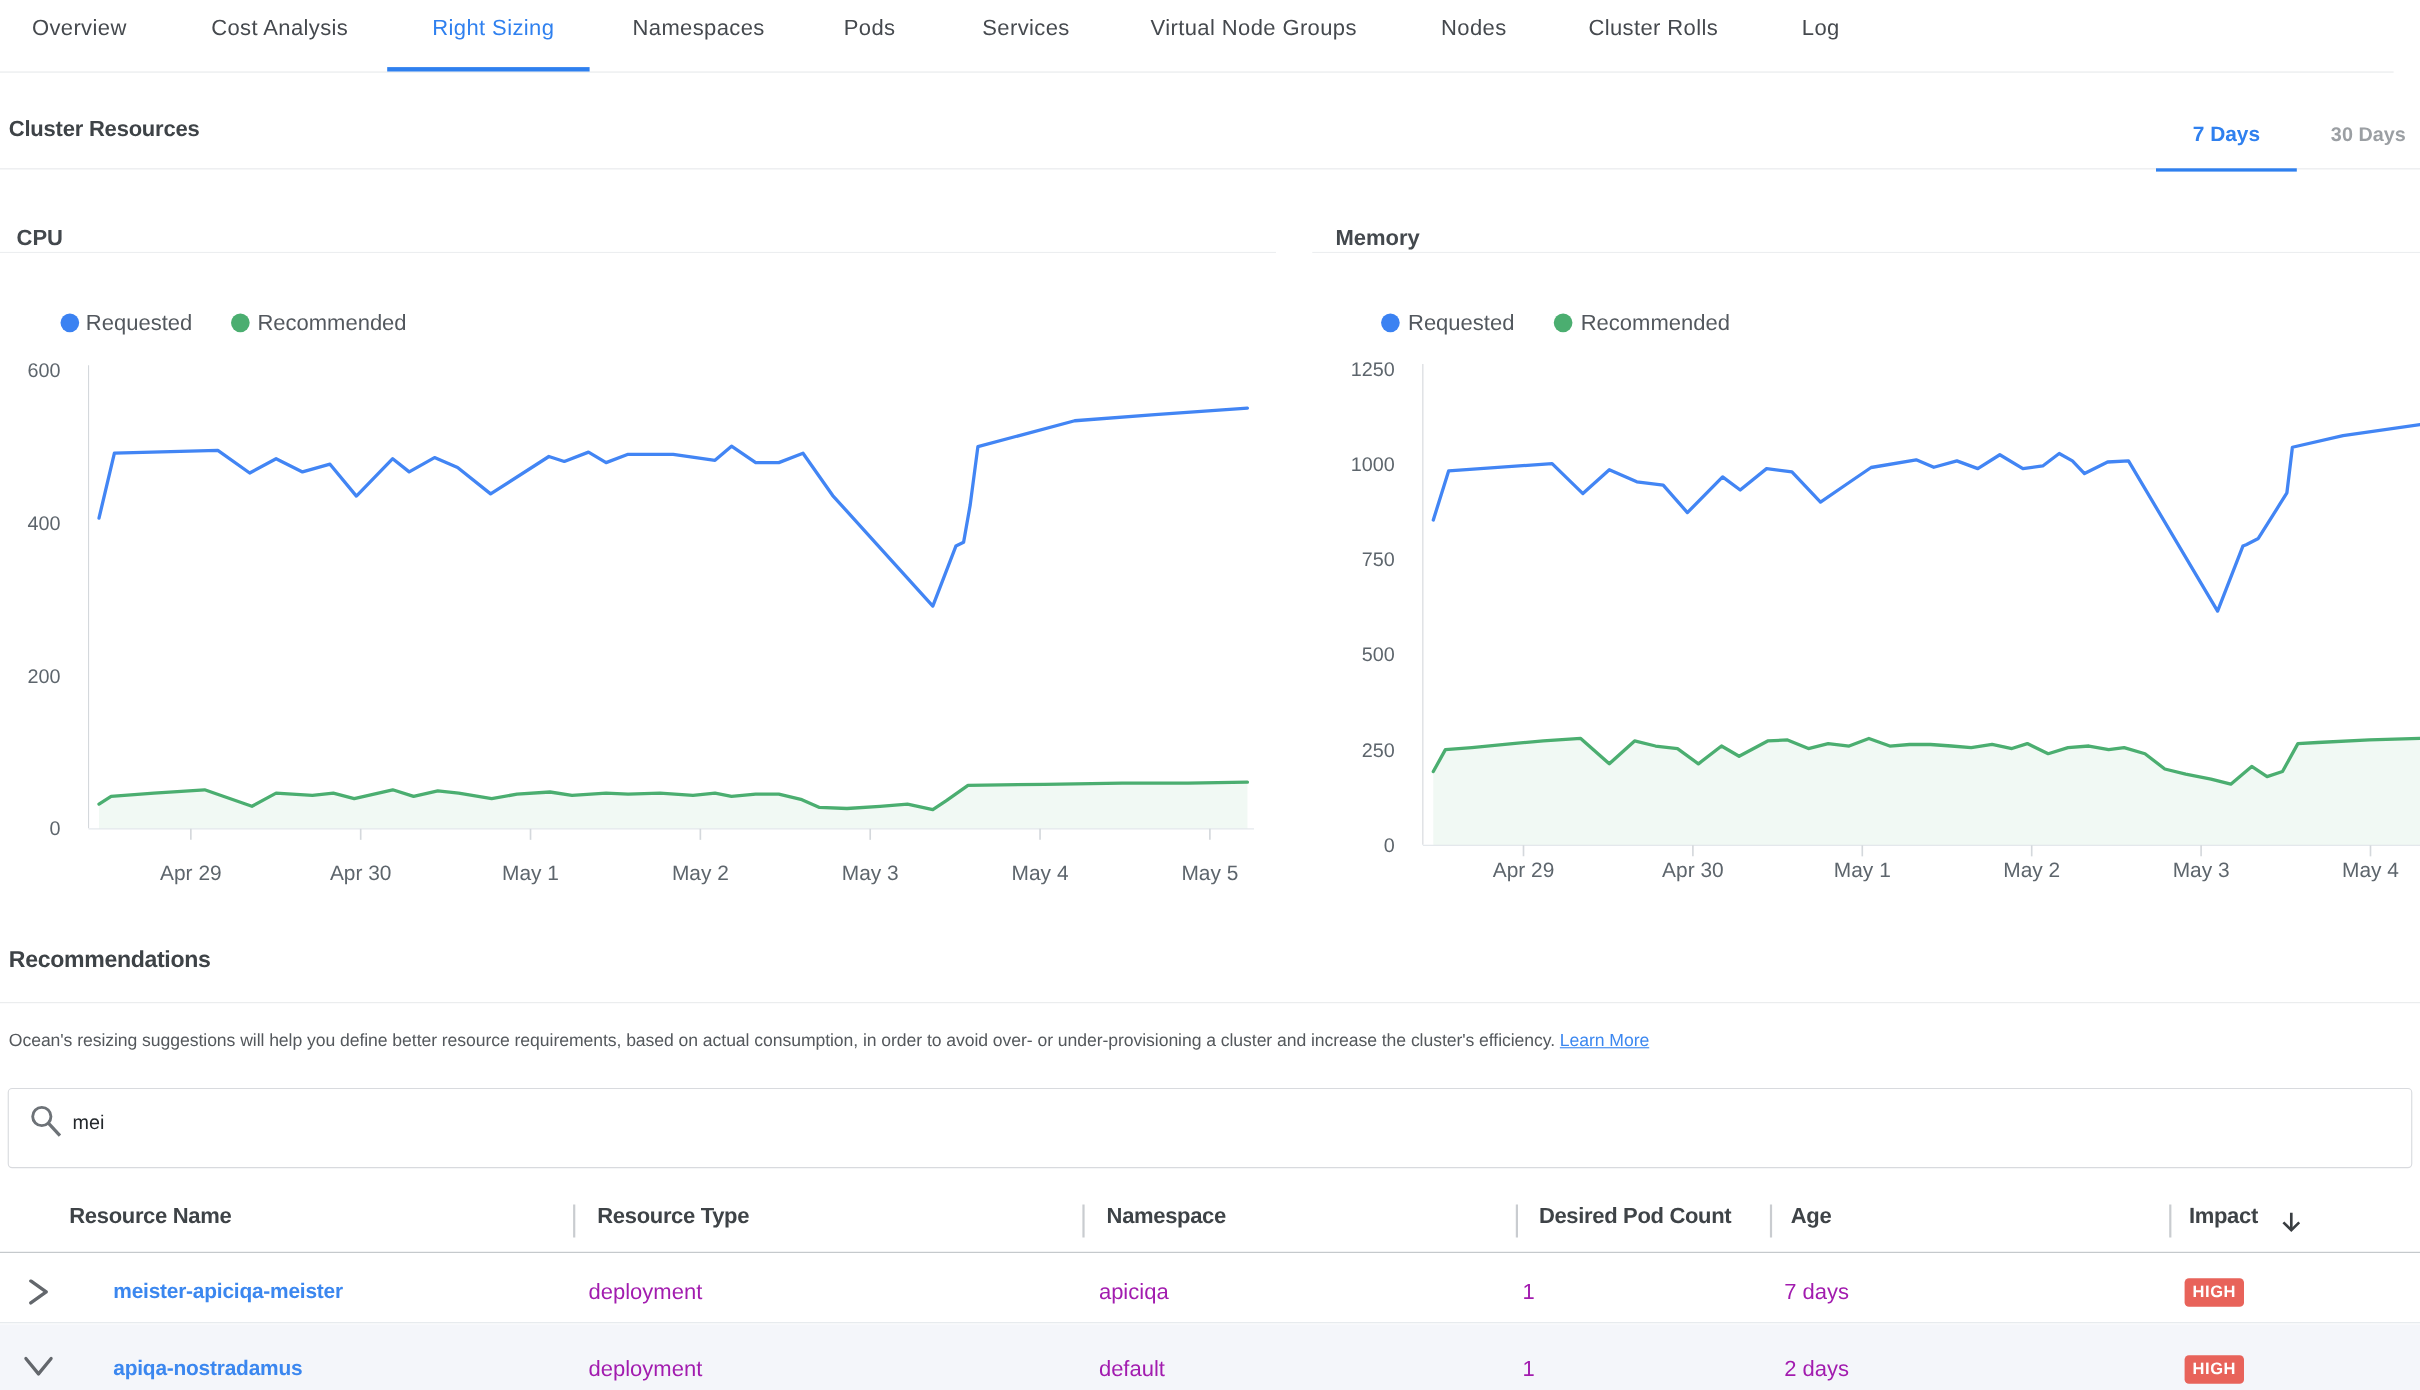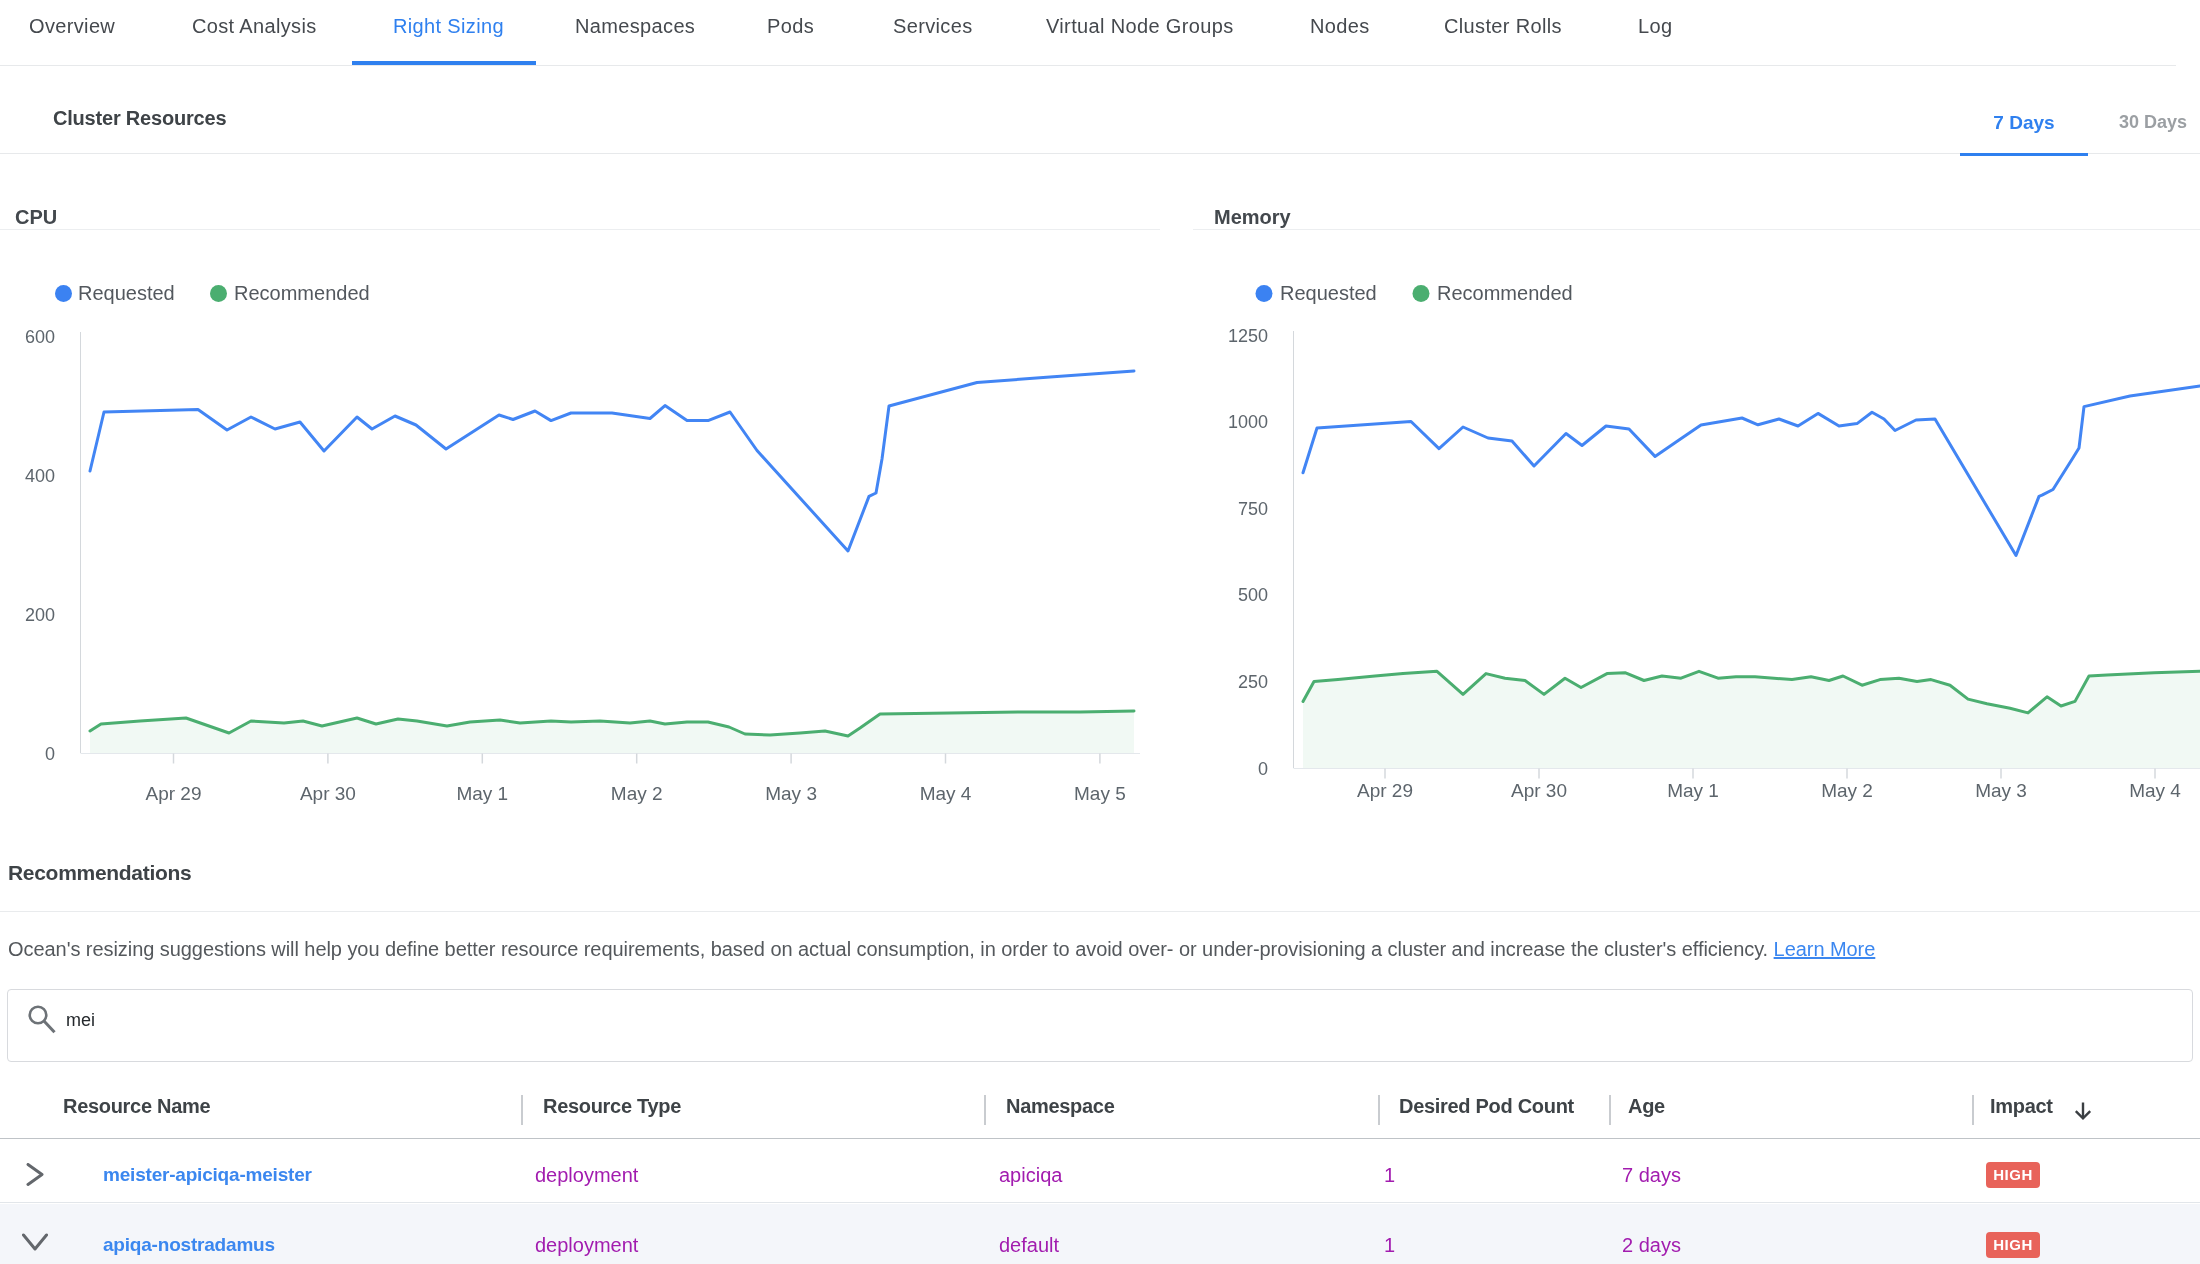--- a/index.html
+++ b/index.html
@@ -10,39 +10,39 @@
 
 .tabbar { position:absolute; left:0; top:0; width:2176px; height:66px;
   border-bottom:1px solid #e7e9eb; }
 .tabtxt { position:absolute; top:15px; font-size:20px; color:#45494e; line-height:23px; letter-spacing:0.35px; }
 .tabtxt.active { color:#2f80ef; }
 .tabline { position:absolute; left:352px; width:184px; bottom:0; height:4px; background:#2f80ef; }
 
 
 .clusterhead { position:absolute; left:0; top:66px; width:2200px; height:88px;
   border-bottom:1px solid #e7e9eb; }
-.clusterhead h1 { position:absolute; left:8px; top:41px; font-size:20px; font-weight:bold; color:#3e4347; letter-spacing:-0.2px;margin-left:45px; }
+.clusterhead h1 { position:absolute; left:8px; top:41px; font-size:20px; font-weight:bold; color:#3e4347; letter-spacing:-0.2px; }
 .range { position:absolute; height:64px; top:24px; text-align:center; }
 .range span { display:block; margin-top:22px; font-size:19px; font-weight:bold; }
 .r7 { left:1960px; width:128px; }
 .r7 span { color:#2f80ef; }
 .r7::after { content:""; position:absolute; left:0; right:0; top:63px; height:3px; background:#2f80ef; }
 .r30 { left:2088px; width:130px; }
 .r30 span { color:#9b9fa3; font-size:18px; }
 
 
 .ctitle { position:absolute; top:197px; height:33px; border-bottom:1px solid #eceef0;
   font-size:20px; font-weight:bold; color:#43484d; line-height:40px; }
 .ctitle.cpu { left:0; width:1160px; padding-left:15px; }
 .ctitle.mem { left:1193px; width:1007px; padding-left:21px; }
 
 
 .rechead { position:absolute; left:8px; top:861px; font-size:21px; font-weight:bold; color:#3e4347; letter-spacing:-0.3px; }
 .recsep { position:absolute; left:0; top:911px; width:2200px; height:1px; background:#e9ebed; }
-.desc { position:absolute; left:8px; top:938px; font-size:20px; color:#54585c; letter-spacing:-0.06px; }
+.desc { position:absolute; left:8px; top:938px; font-size:16px; color:#54585c; letter-spacing:-0.06px; }
 .desc a { color:#3b87f0; text-decoration:underline; }
 
 
 .search { position:absolute; left:7px; top:989px; width:2186px; height:73px;
   border:1px solid #d8dade; border-radius:4px; }
 .search .stext { position:absolute; left:58px; top:9px; font-size:18px; color:#24282c; line-height:42px; }
 
 
 .th { position:absolute; top:1095px; font-size:20px; font-weight:bold; color:#3e4347; letter-spacing:-0.3px;text-align:center; }
 .sep { position:absolute; top:1095px; width:2px; height:30px; background:#c9ccd0; }

